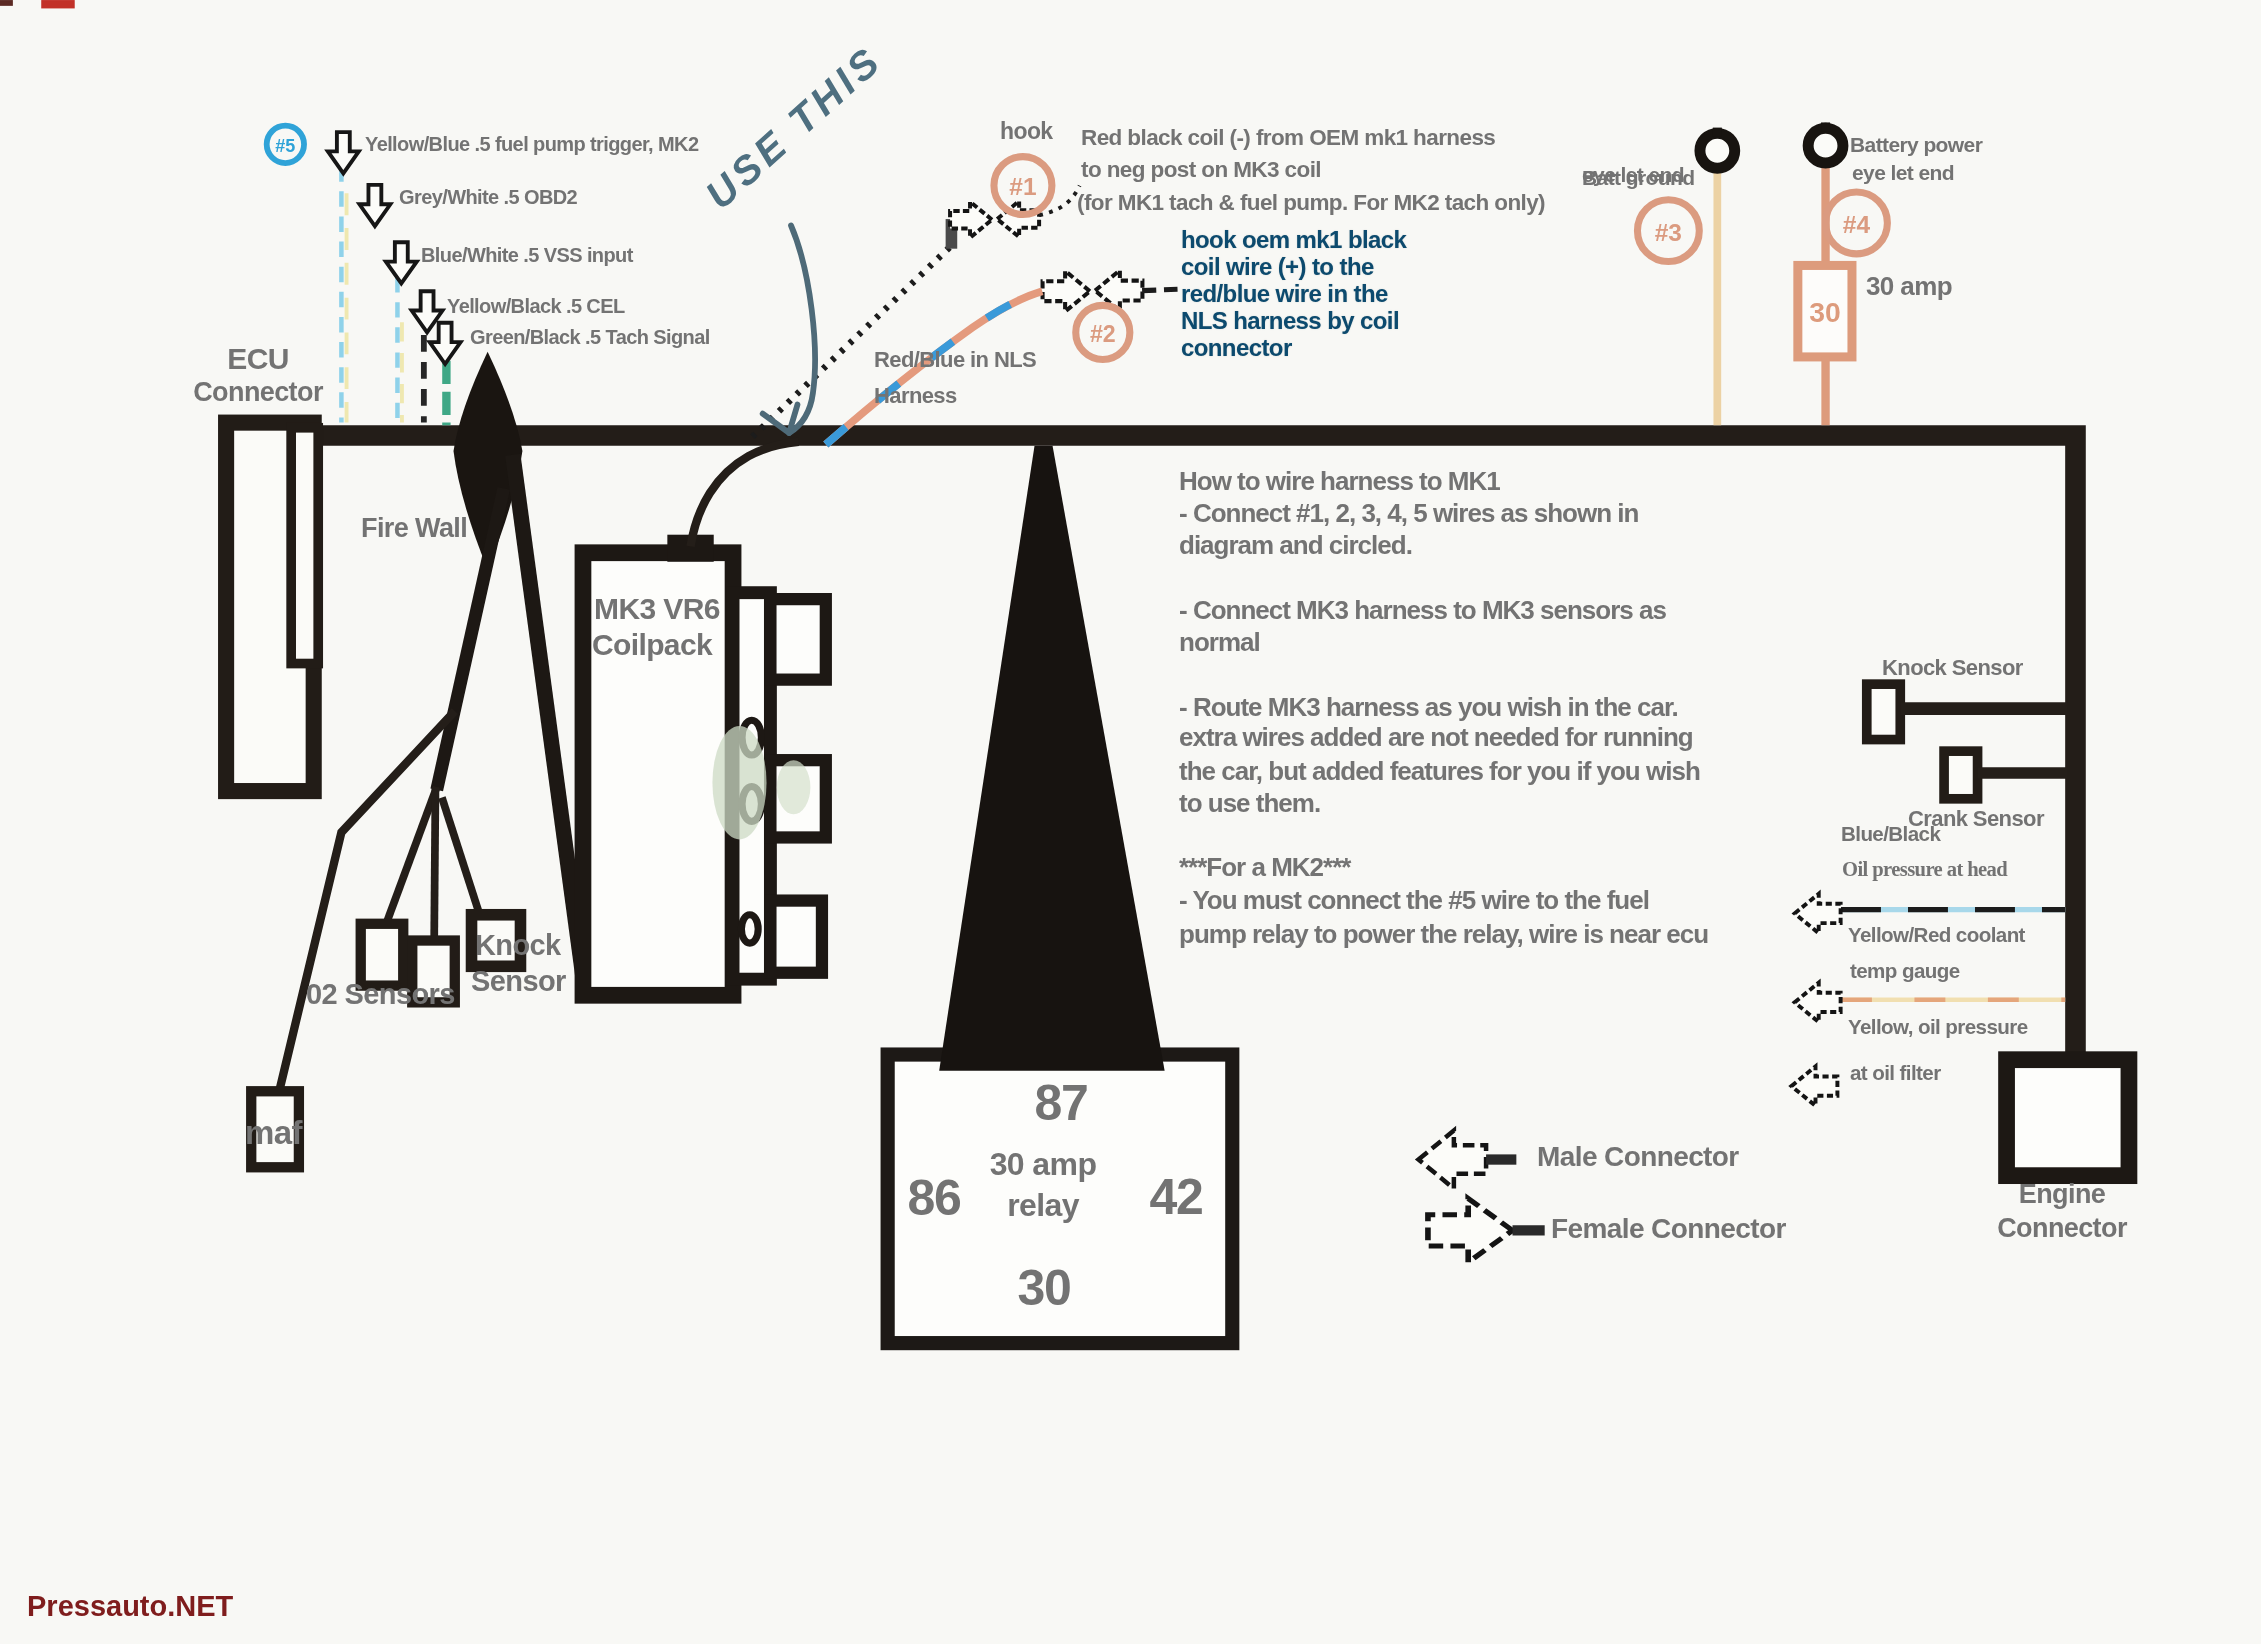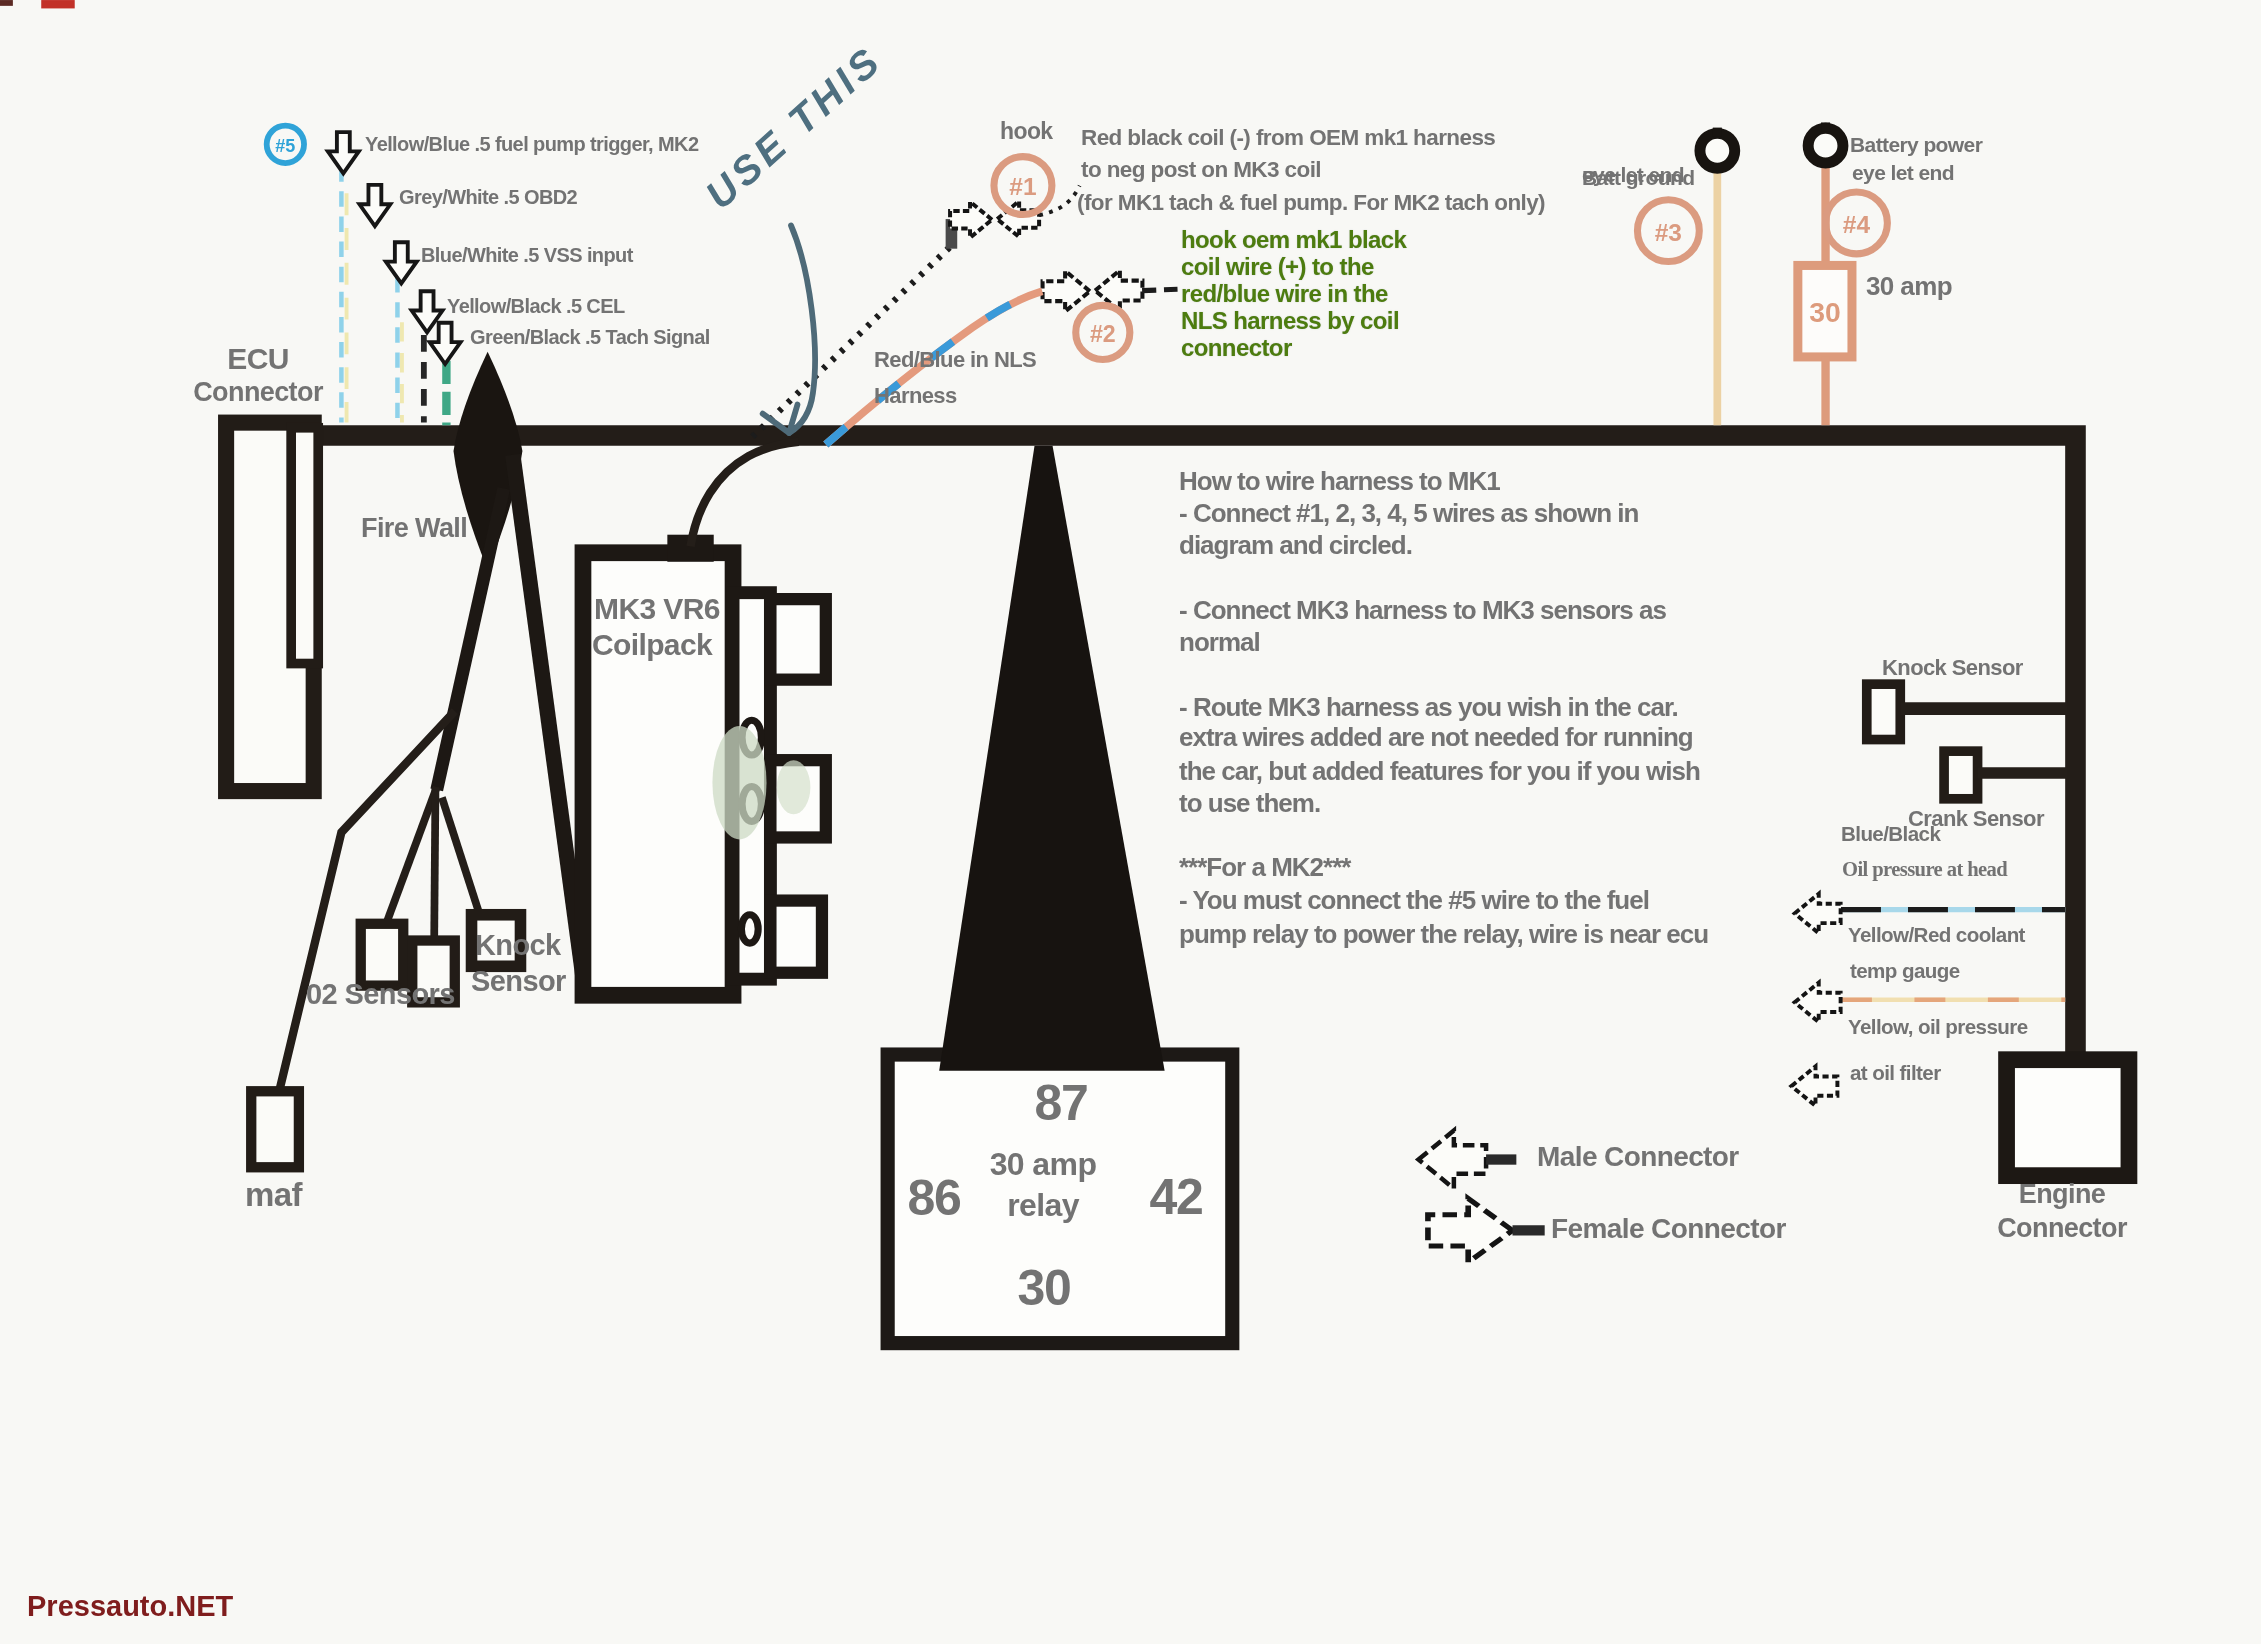--- a/index.html
+++ b/index.html
@@ -2,21 +2,21 @@
 <html style="font-size:10.3px"><head>
 <meta charset="utf-8">
 <style>
   html,body{margin:0;padding:0;background:#e9e9e7;}
   .page{position:relative;width:2261px;height:1644px;background:#f8f8f5;overflow:hidden;
         font-family:"Liberation Sans", sans-serif;}
   svg.layer{position:absolute;left:0;top:0;}
   .lbl{position:absolute;white-space:nowrap;font-weight:bold;color:#737373;letter-spacing:-0.6px;line-height:1.05;}
   .small{font-size:20px;}
   .note{font-size:22.5px;}
-  .grey-note{font-size:24px;color:#4d7c0f;text-shadow:0 0 1.3px rgba(90,110,112,.35);}
+  .grey-note{font-size:24px;color:#0c4a6e;text-shadow:0 0 1.3px rgba(90,110,112,.35);}
   .instr{font-size:26px;letter-spacing:-1px;}
   .mid{font-size:21px;}
   .gauge{font-size:20.6px;}
   .big{font-size:27px;}
   .ctr{transform:translateX(-50%);}
   .pin{font-size:50px;letter-spacing:-1.3px;}
   .relay-c{font-size:32px;letter-spacing:-0.6px;}
   .legend{font-size:28px;}
   .hand{font-size:40px;font-style:italic;font-weight:bold;color:#4e6f80;letter-spacing:4.5px;
         transform:rotate(-42deg);transform-origin:left bottom;}
@@ -214,18 +214,18 @@
 <div class="lbl pin ctr" style="left:1044px;top:1262px;">30</div>
 <div class="lbl relay-c ctr" style="left:1043px;top:1148px;">30 amp</div>
 <div class="lbl relay-c ctr" style="left:1043px;top:1189px;">relay</div>
 
 <div class="lbl legend" style="left:1537px;top:1142px;">Male Connector</div>
 <div class="lbl legend" style="left:1551px;top:1214px;">Female Connector</div>
 
 <div class="lbl" style="left:306px;top:979px;font-size:29px;">02 Sensors</div>
 <div class="lbl" style="left:475px;top:930px;font-size:29px;">Knock</div>
 <div class="lbl" style="left:471px;top:966px;font-size:29px;">Sensor</div>
-<div class="lbl" style="left:245px;top:1178px;font-size:33px;text-align:right;">maf</div>
+<div class="lbl" style="left:245px;top:1116px;font-size:33px;text-align:right;">maf</div>
 
 <div class="watermark" style="position:absolute;left:27px;top:1590px;">Pressauto.NET</div>
 
 </div>
 
 
 </body></html>

